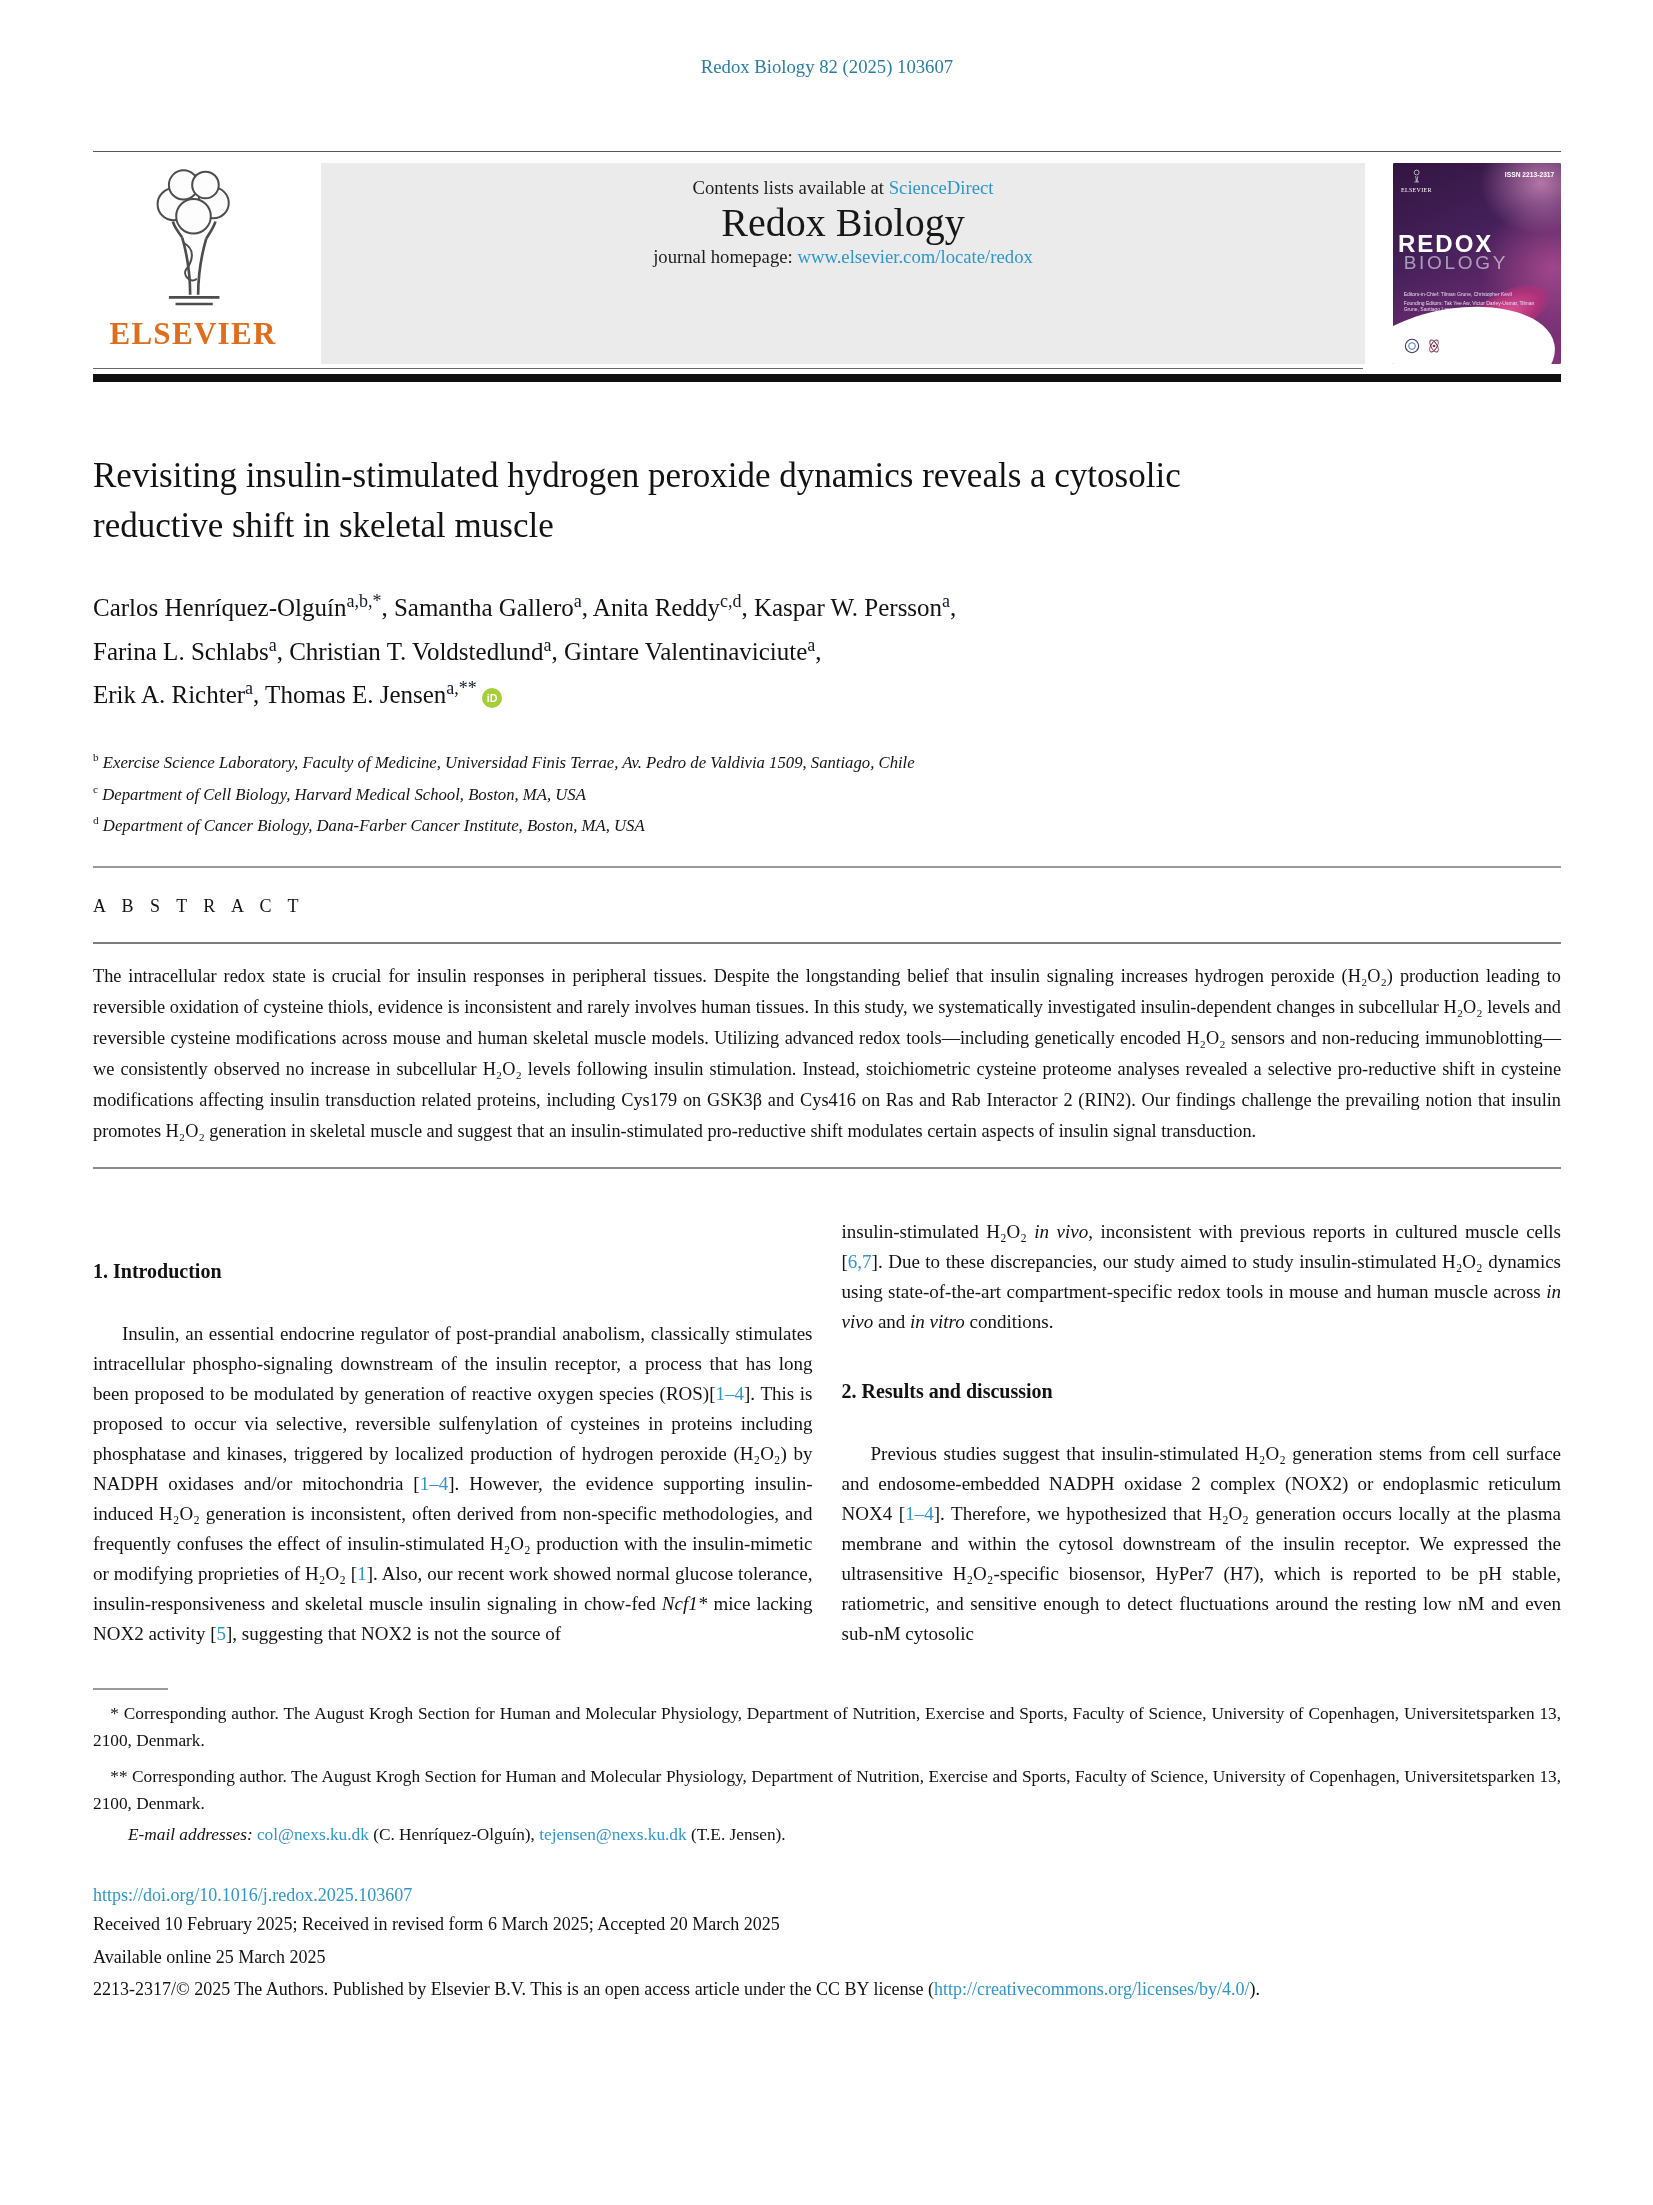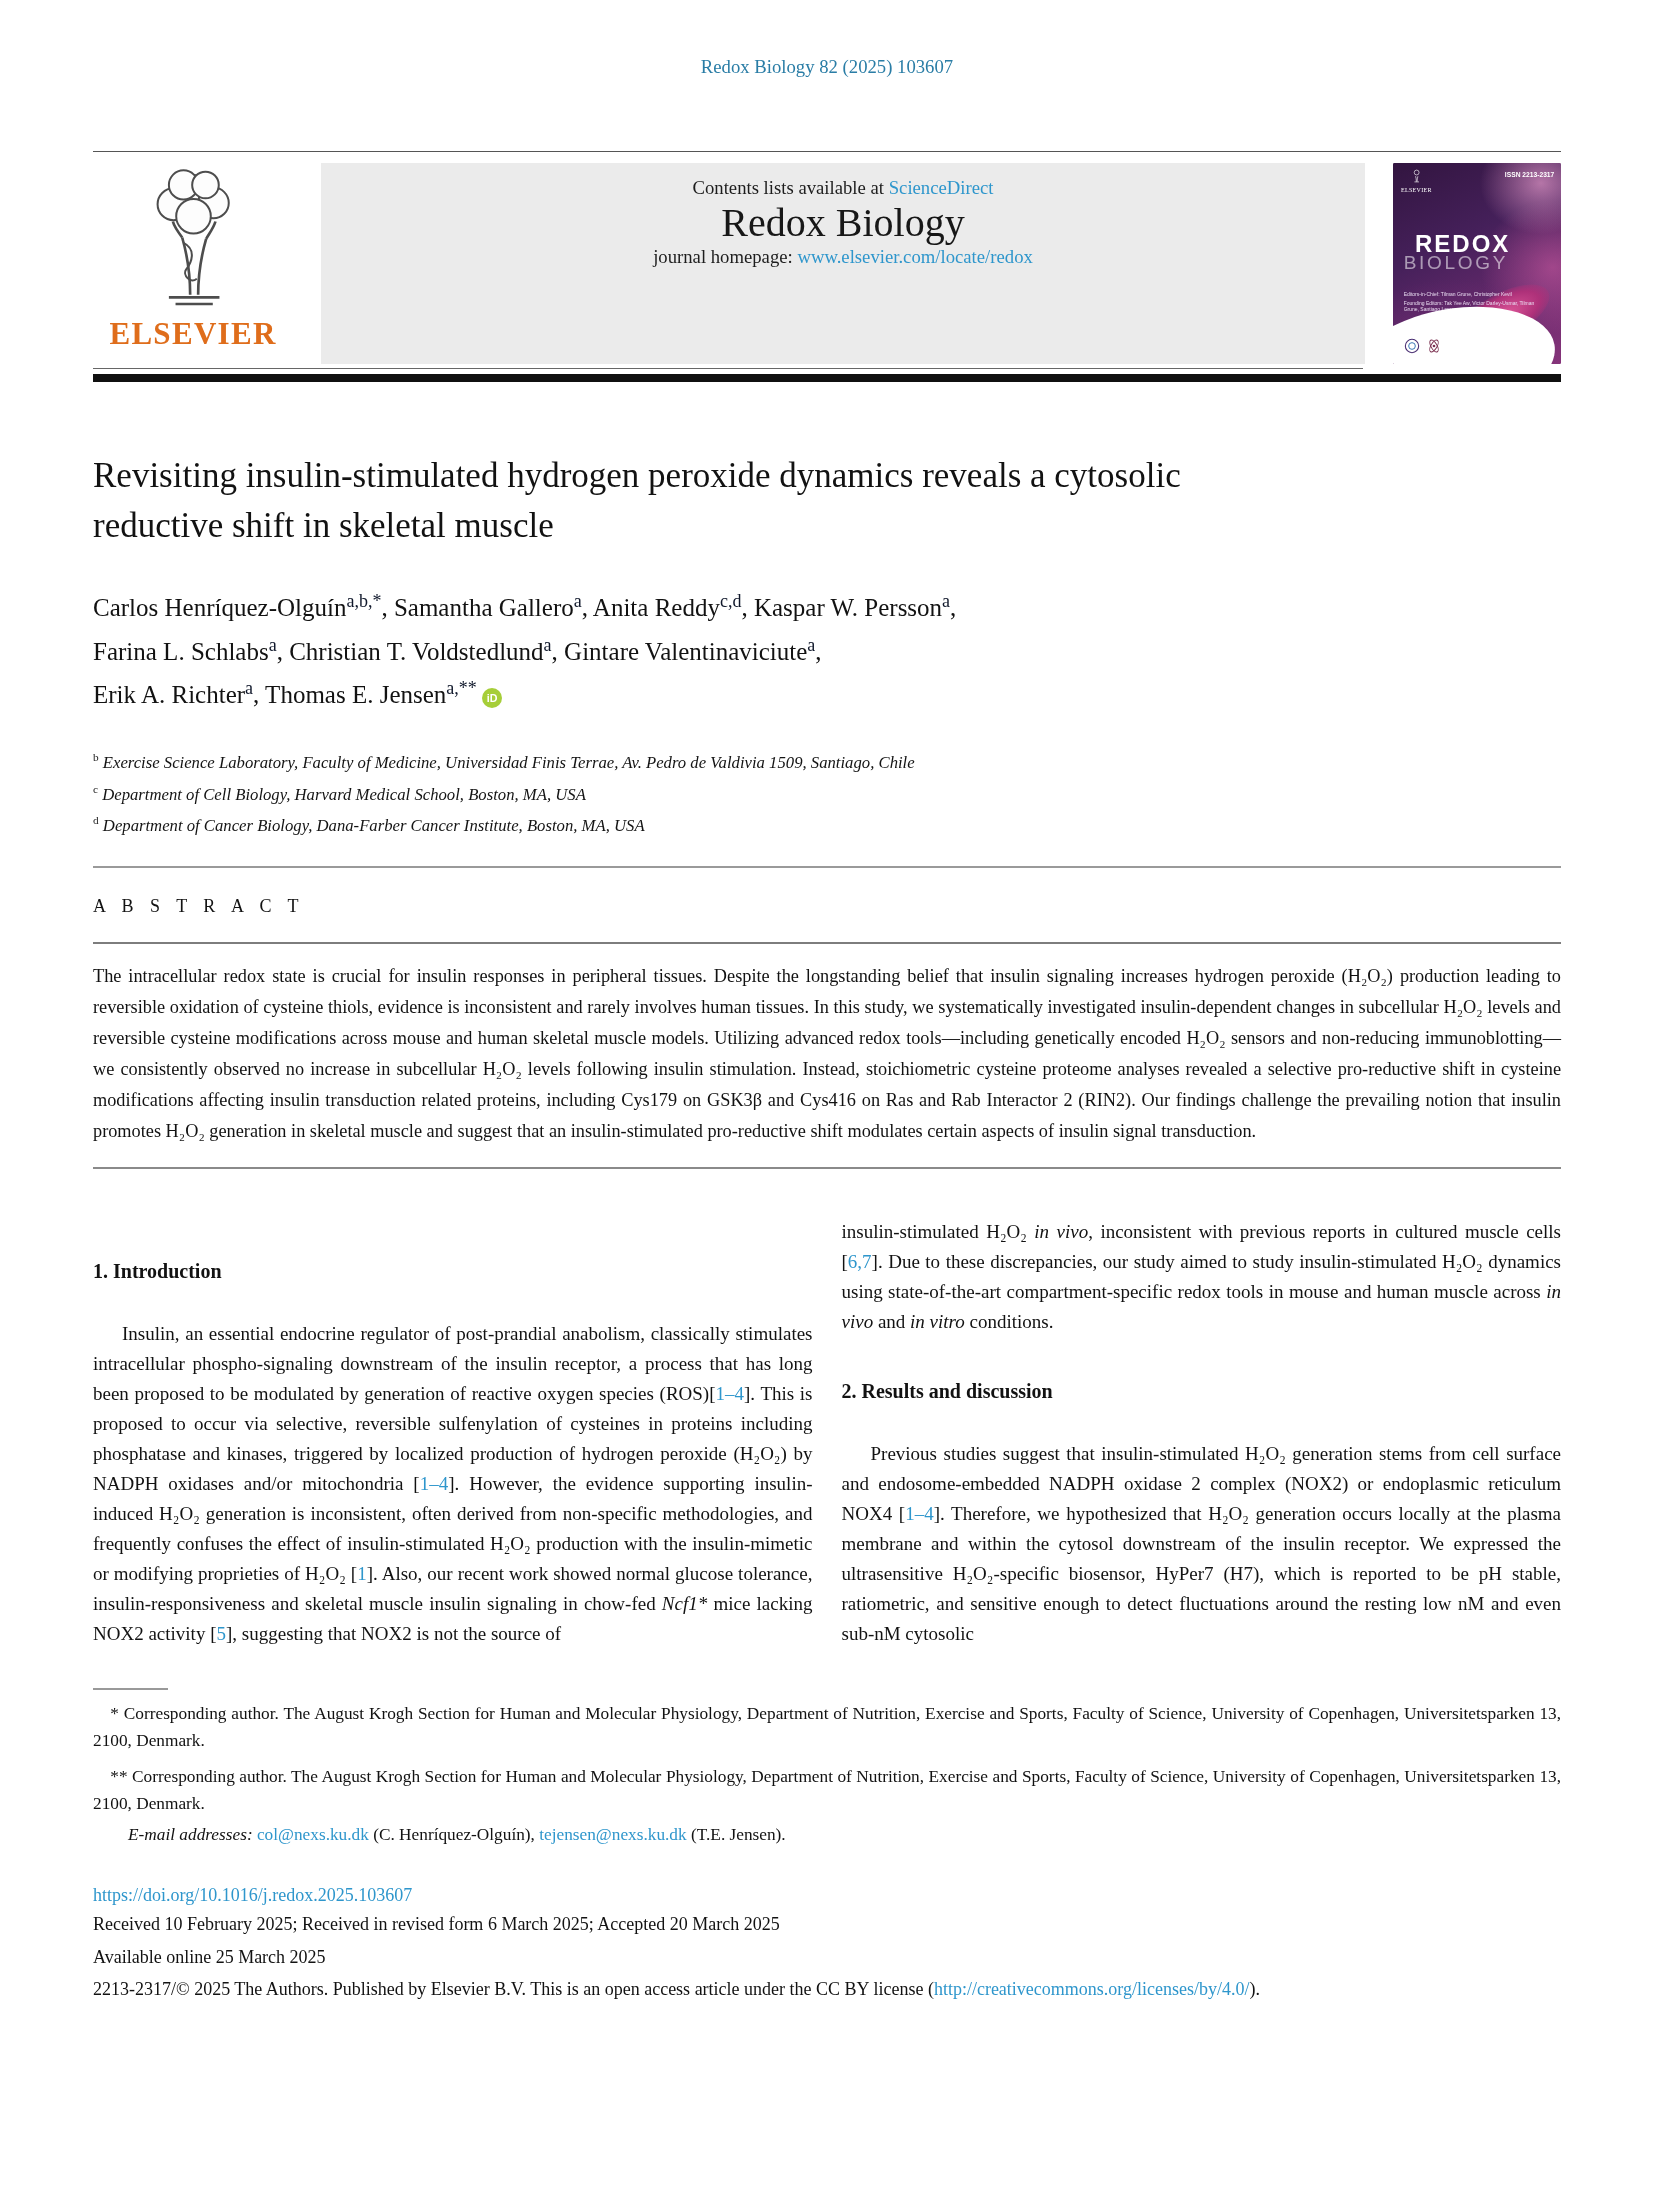--- a/index.html
+++ b/index.html
@@ -57,21 +57,21 @@
     border-radius:50%; transform:rotate(-28deg); opacity:.9;
   }
   .cover-curve {
     position:absolute; bottom:-52px; left:-44px; width:207px; height:107px;
     background:#ffffff; border-radius:50%; transform:rotate(-10deg);
   }
   .cover-els { position:absolute; top:6.7px; left:8px; color:#fff; text-align:center; }
   .cover-els .cover-els-word { font-size:6px; letter-spacing:0.3px; margin-top:0.7px; font-family:"Liberation Serif",serif; }
   .cover-issn { position:absolute; top:8px; right:6.7px; font-size:6.7px; font-weight:bold; color:#fff; font-family:"Liberation Sans",sans-serif; }
   .cover-title1 {
-    position:absolute; top:67px; left:22px; font-size:24px; font-weight:bold; letter-spacing:2px;
+    position:absolute; top:67px; left:5px; font-size:24px; font-weight:bold; letter-spacing:2px;
     color:#ffffff; font-family:"Liberation Sans",sans-serif;
   }
   .cover-title2 {
     position:absolute; top:89px; left:10.7px; font-size:19px; letter-spacing:2.7px;
     color:rgba(255,255,255,.55); font-family:"Liberation Sans",sans-serif;
   }
   .cover-eds, .cover-founding {
     position:absolute; left:10.7px; font-size:5px; color:#e9dcf1; font-family:"Liberation Sans",sans-serif; width:140px;
   }
   .cover-eds { top:128px; }

